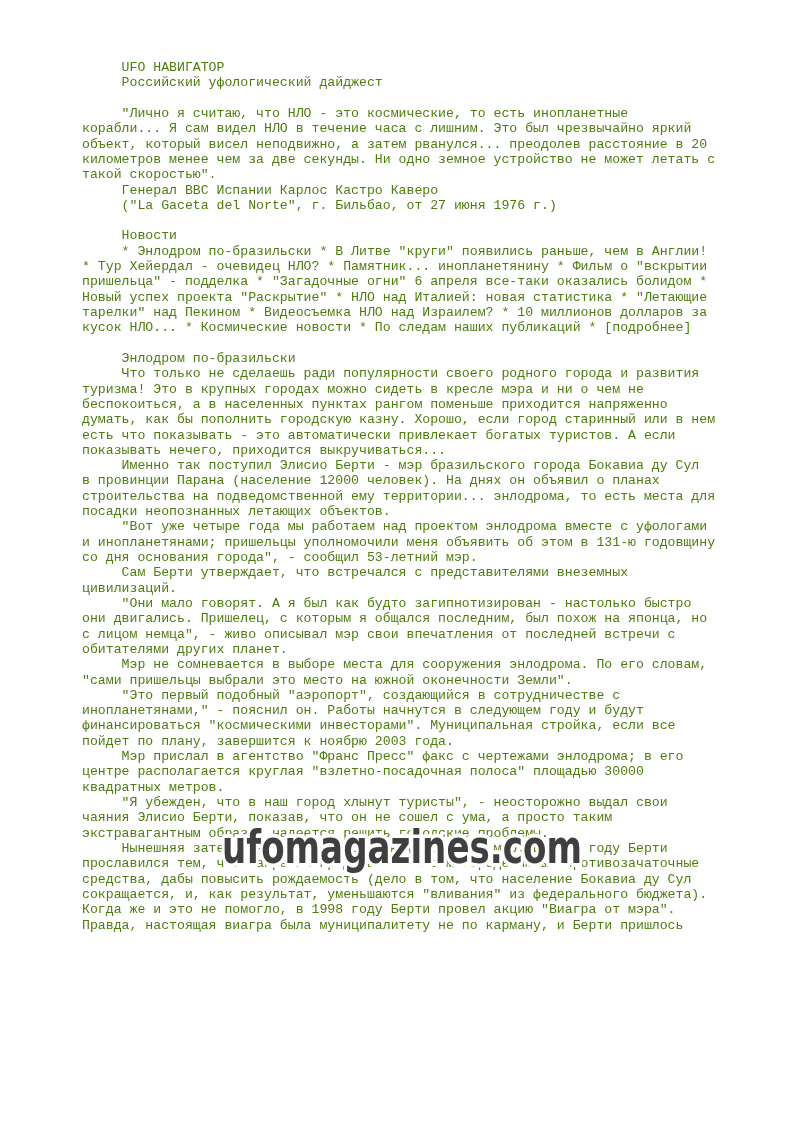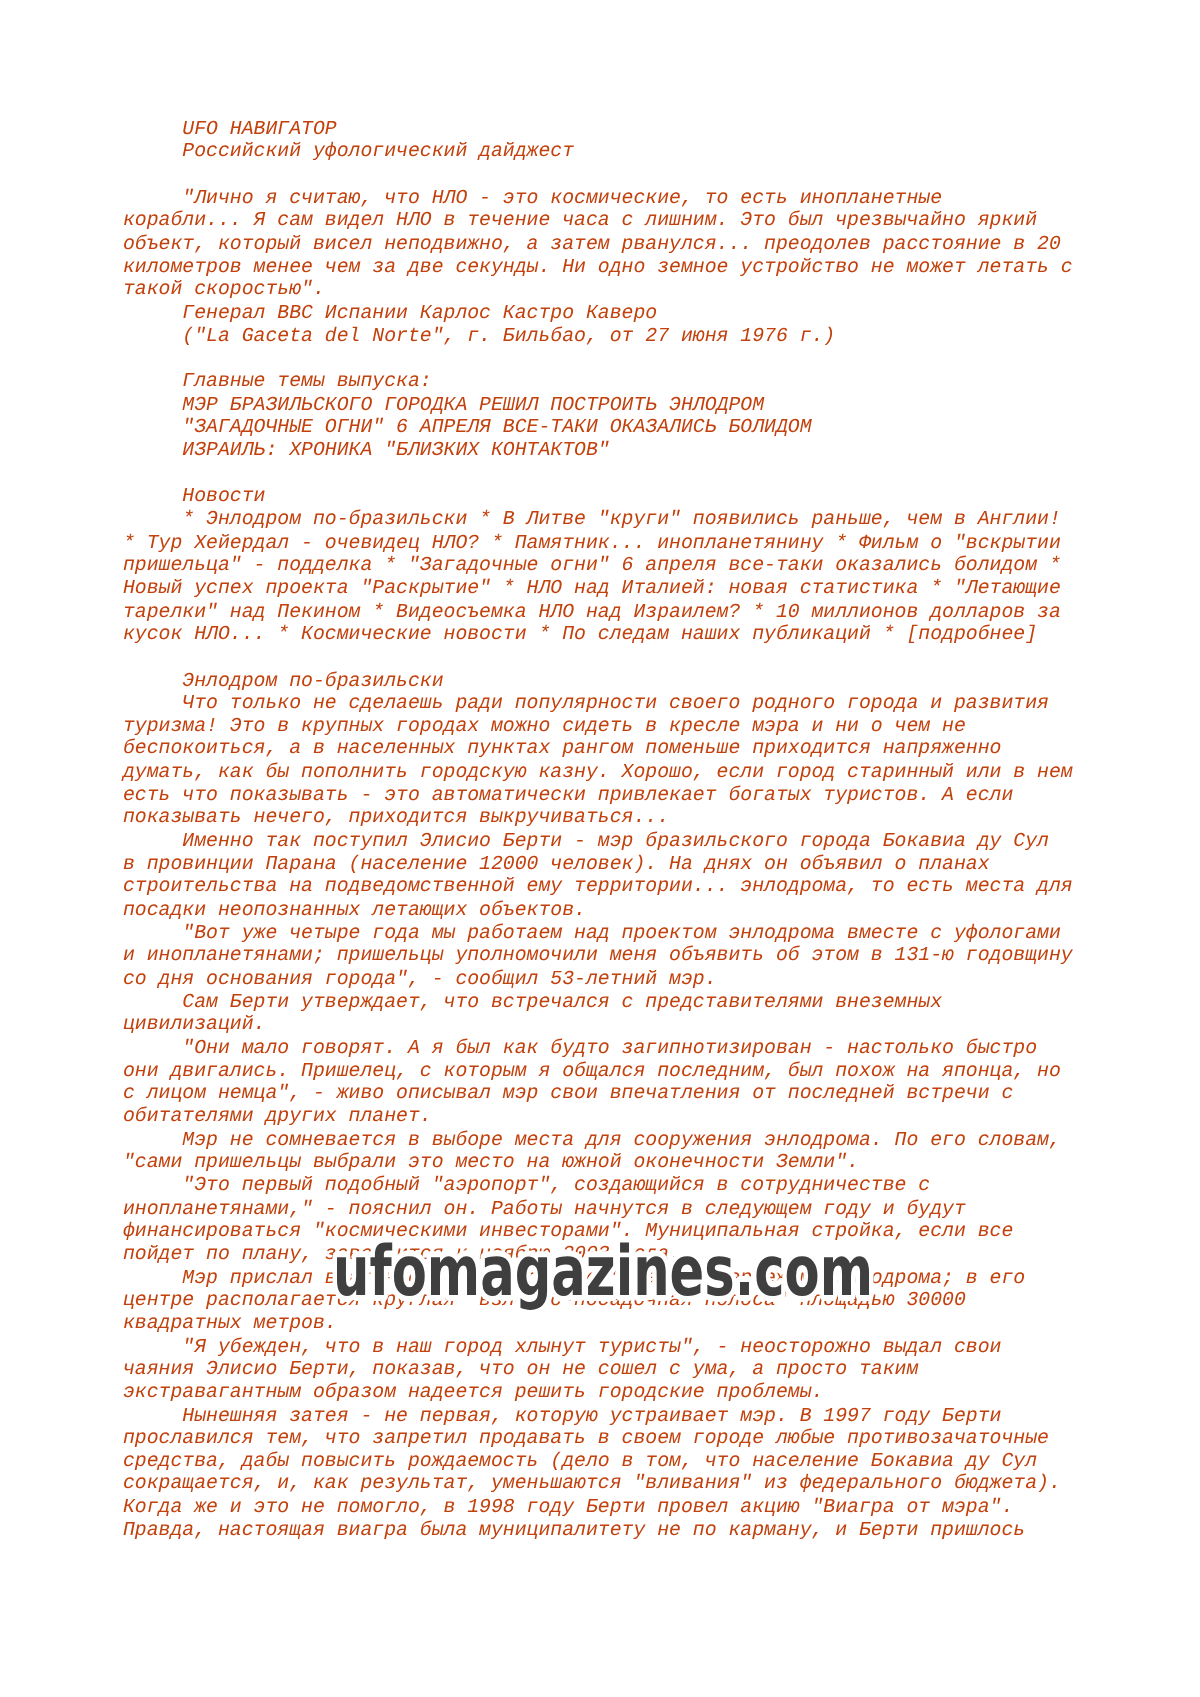--- a/index.html
+++ b/index.html
@@ -10,26 +10,25 @@
   .page {
     position: relative;
     width: 800px;
     height: 1131px;
     background: #ffffff;
     overflow: hidden;
   }
   .doc {
     position: absolute;
     left: 82px;
-    top: 78px;
+    top: 60px;
     font-family: "Liberation Mono", "DejaVu Sans Mono", monospace;
     font-size: 13.2px;
     line-height: 15.32px;
-    color: #c2410c;
-    font-style: italic;
+    color: #4d7c0f;
   }
   .block {
     margin: 0 0 15.32px 0;
     padding: 0;
     white-space: pre;
     font: inherit;
   }
   .block:last-child { margin-bottom: 0; }
   .watermark-svg {
     position: absolute;
@@ -55,24 +54,20 @@
   <div class="doc">
     <pre class="block">     UFO НАВИГАТОР
      Российский уфологический дайджест</pre>
     <pre class="block">     "Лично я считаю, что НЛО - это космические, то есть инопланетные
 корабли... Я сам видел НЛО в течение часа с лишним. Это был чрезвычайно яркий
 объект, который висел неподвижно, а затем рванулся... преодолев расстояние в 20
 километров менее чем за две секунды. Ни одно земное устройство не может летать с
 такой скоростью".
      Генерал ВВС Испании Карлос Кастро Каверо
      ("La Gaceta del Norte", г. Бильбао, от 27 июня 1976 г.)</pre>
-    <pre class="block">     Главные темы выпуска:
-     МЭР БРАЗИЛЬСКОГО ГОРОДКА РЕШИЛ ПОСТРОИТЬ ЭНЛОДРОМ
-     "ЗАГАДОЧНЫЕ ОГНИ" 6 АПРЕЛЯ ВСЕ-ТАКИ ОКАЗАЛИСЬ БОЛИДОМ
-     ИЗРАИЛЬ: ХРОНИКА "БЛИЗКИХ КОНТАКТОВ"</pre>
     <pre class="block">     Новости
      * Энлодром по-бразильски * В Литве "круги" появились раньше, чем в Англии!
 * Тур Хейердал - очевидец НЛО? * Памятник... инопланетянину * Фильм о "вскрытии
 пришельца" - подделка * "Загадочные огни" 6 апреля все-таки оказались болидом *
 Новый успех проекта "Раскрытие" * НЛО над Италией: новая статистика * "Летающие
 тарелки" над Пекином * Видеосъемка НЛО над Израилем? * 10 миллионов долларов за
 кусок НЛО... * Космические новости * По следам наших публикаций * [подробнее]</pre>
     <pre class="block">     Энлодром по-бразильски
      Что только не сделаешь ради популярности своего родного города и развития
 туризма! Это в крупных городах можно сидеть в кресле мэра и ни о чем не

